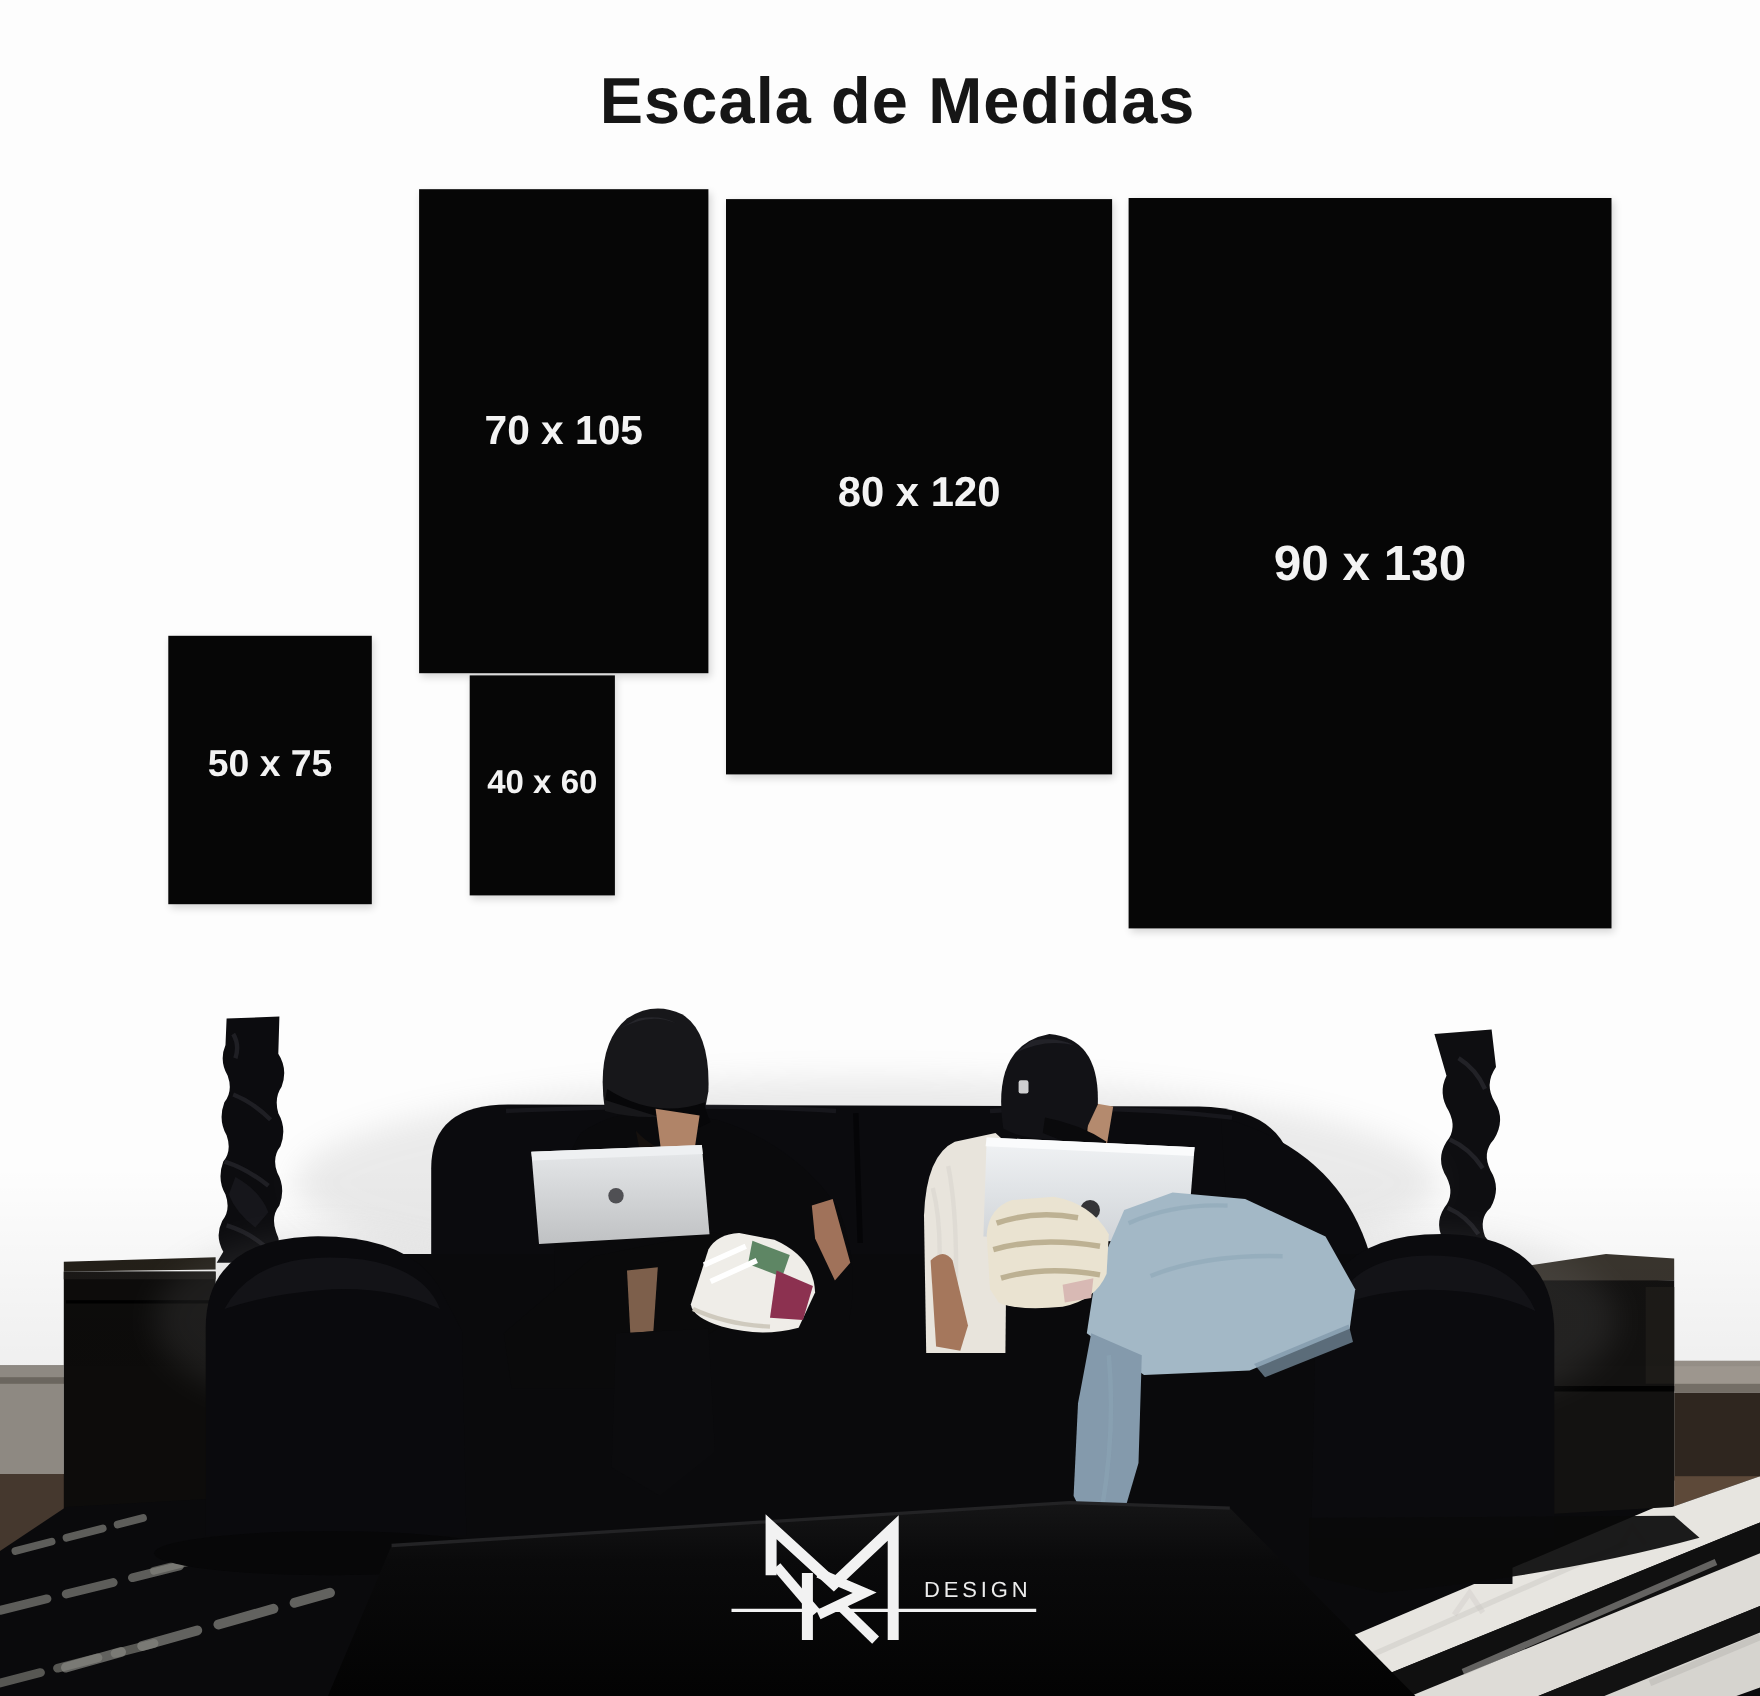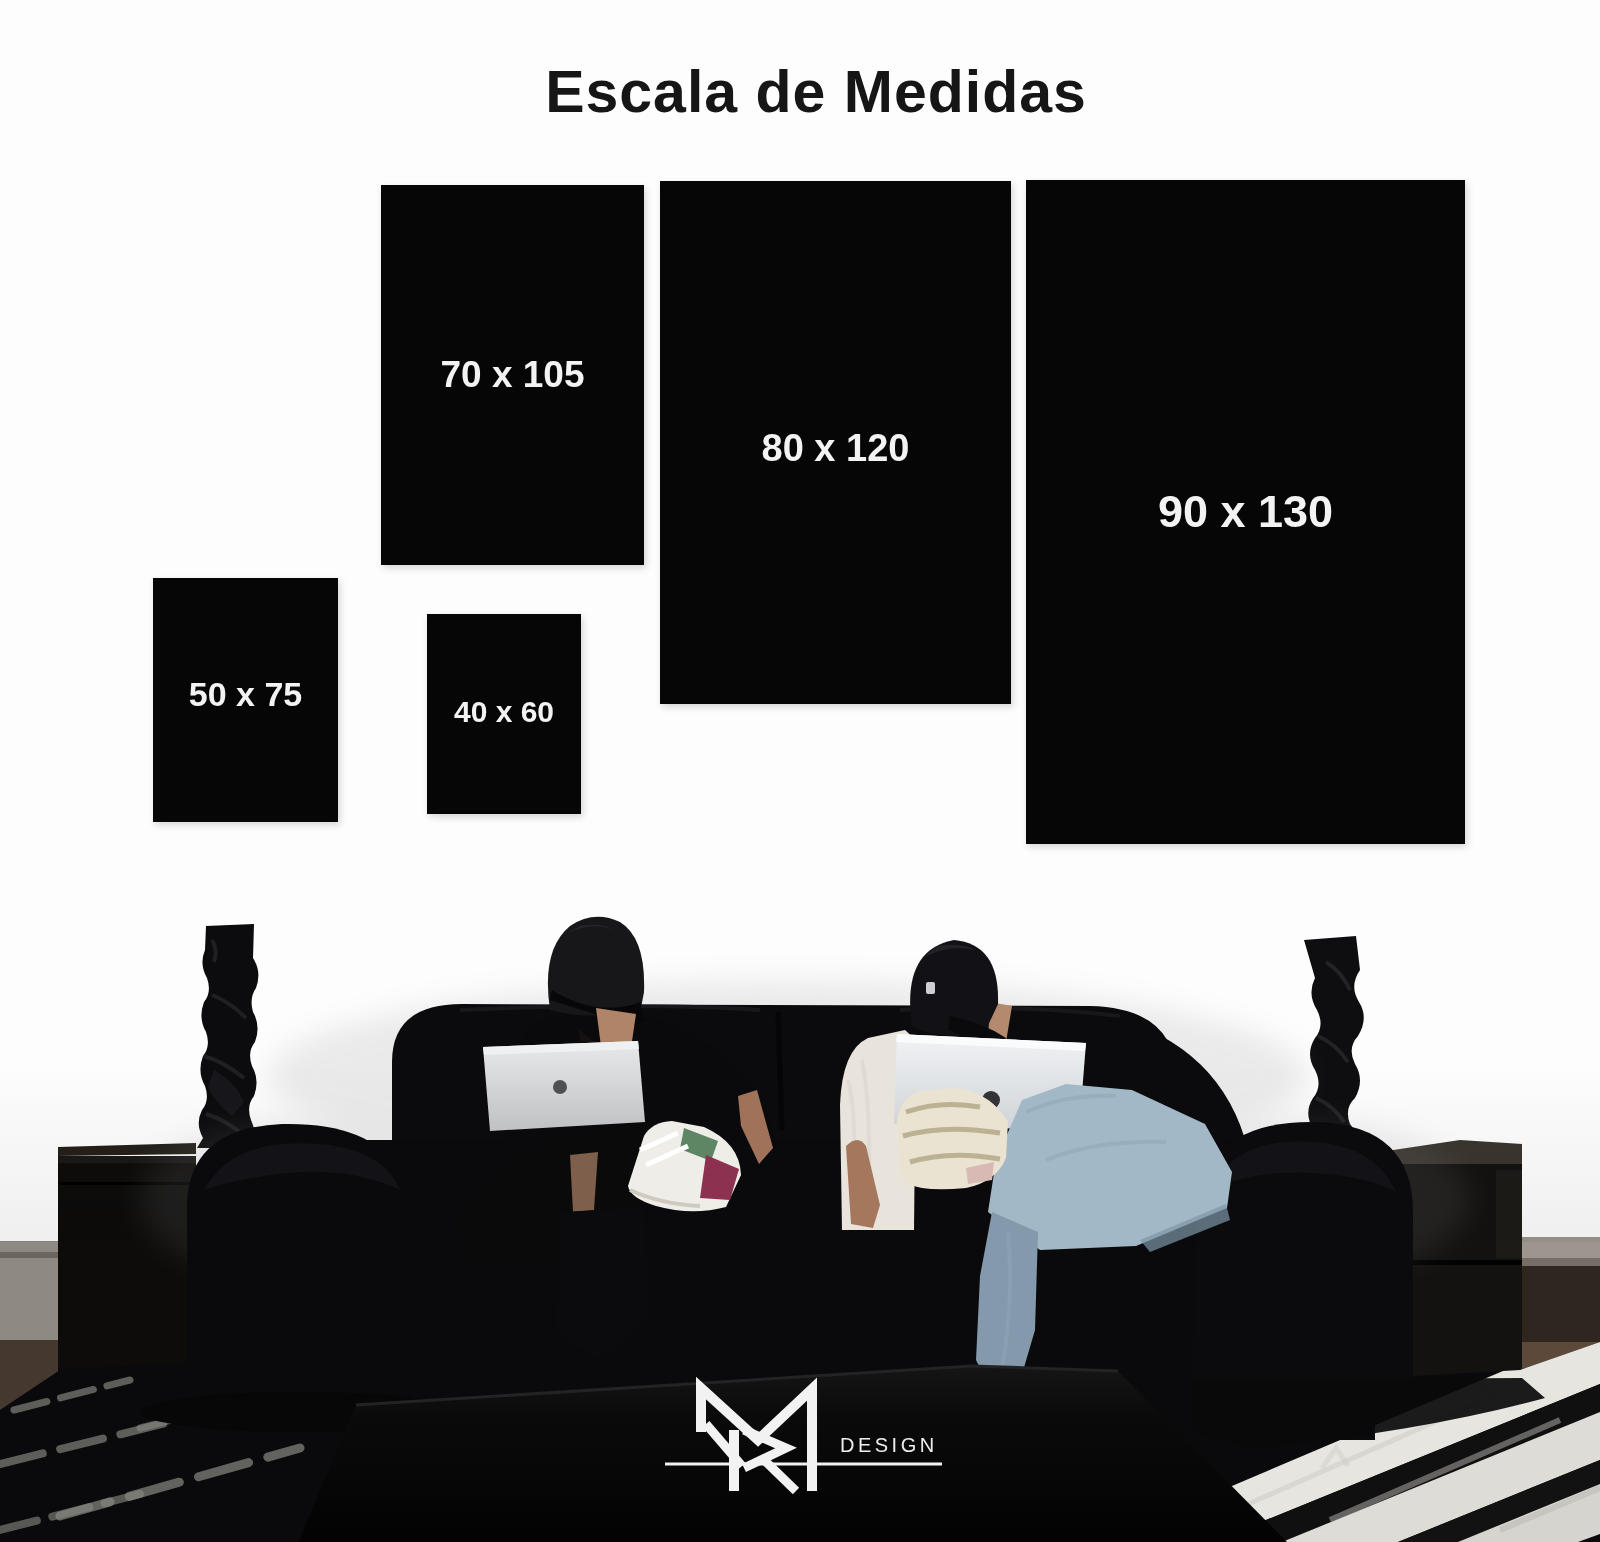--- a/index.html
+++ b/index.html
@@ -4,25 +4,25 @@
 <style>
   html,body{margin:0;padding:0;background:#fff;}
   #page{position:relative;width:1600px;height:1542px;overflow:hidden;background:#fdfdfd;font-family:"Liberation Sans",sans-serif;}
   .rect{position:absolute;background:#060606;color:#f3f3f3;display:flex;align-items:center;justify-content:center;font-weight:bold;box-shadow:2px 3px 7px rgba(0,0,0,0.16);}
   #title{position:absolute;top:58px;left:0;width:1600px;text-align:center;font-size:59px;font-weight:bold;color:#161616;letter-spacing:1px;margin-left:16px;}
 </style>
 </head>
 <body>
 <div id="page">
   <div id="title">Escala de Medidas</div>
-  <div class="rect" style="left:381px;top:185px;width:263px;height:380px;font-size:37px;">70 x 105</div>
+  <div class="rect" style="left:381px;top:172px;width:263px;height:440px;font-size:37px;">70 x 105</div>
   <div class="rect" style="left:660px;top:181px;width:351px;height:523px;font-size:38px;padding-top:12px;box-sizing:border-box;">80 x 120</div>
   <div class="rect" style="left:1026px;top:180px;width:439px;height:664px;font-size:45px;">90 x 130</div>
   <div class="rect" style="left:153px;top:578px;width:185px;height:244px;font-size:34px;padding-bottom:12px;box-sizing:border-box;">50 x 75</div>
-  <div class="rect" style="left:427px;top:614px;width:154px;height:200px;font-size:30px;padding-bottom:4px;box-sizing:border-box;">40 x 60</div>
+  <div class="rect" style="left:427px;top:614px;width:132px;height:200px;font-size:30px;padding-bottom:4px;box-sizing:border-box;">40 x 60</div>
   <svg id="scene" style="position:absolute;left:0;top:880px;" width="1600" height="662" viewBox="0 880 1600 662">
     <defs>
       <linearGradient id="tableg" x1="0" y1="0" x2="0" y2="1">
         <stop offset="0" stop-color="#151516"></stop>
           <stop offset="0.3" stop-color="#0a0a0b"></stop>
           <stop offset="1" stop-color="#030303"></stop>
       </linearGradient>
       <linearGradient id="lapg" x1="0" y1="0" x2="0" y2="1">
         <stop offset="0" stop-color="#e7e9eb"></stop>
           <stop offset="1" stop-color="#bfc1c3"></stop>

